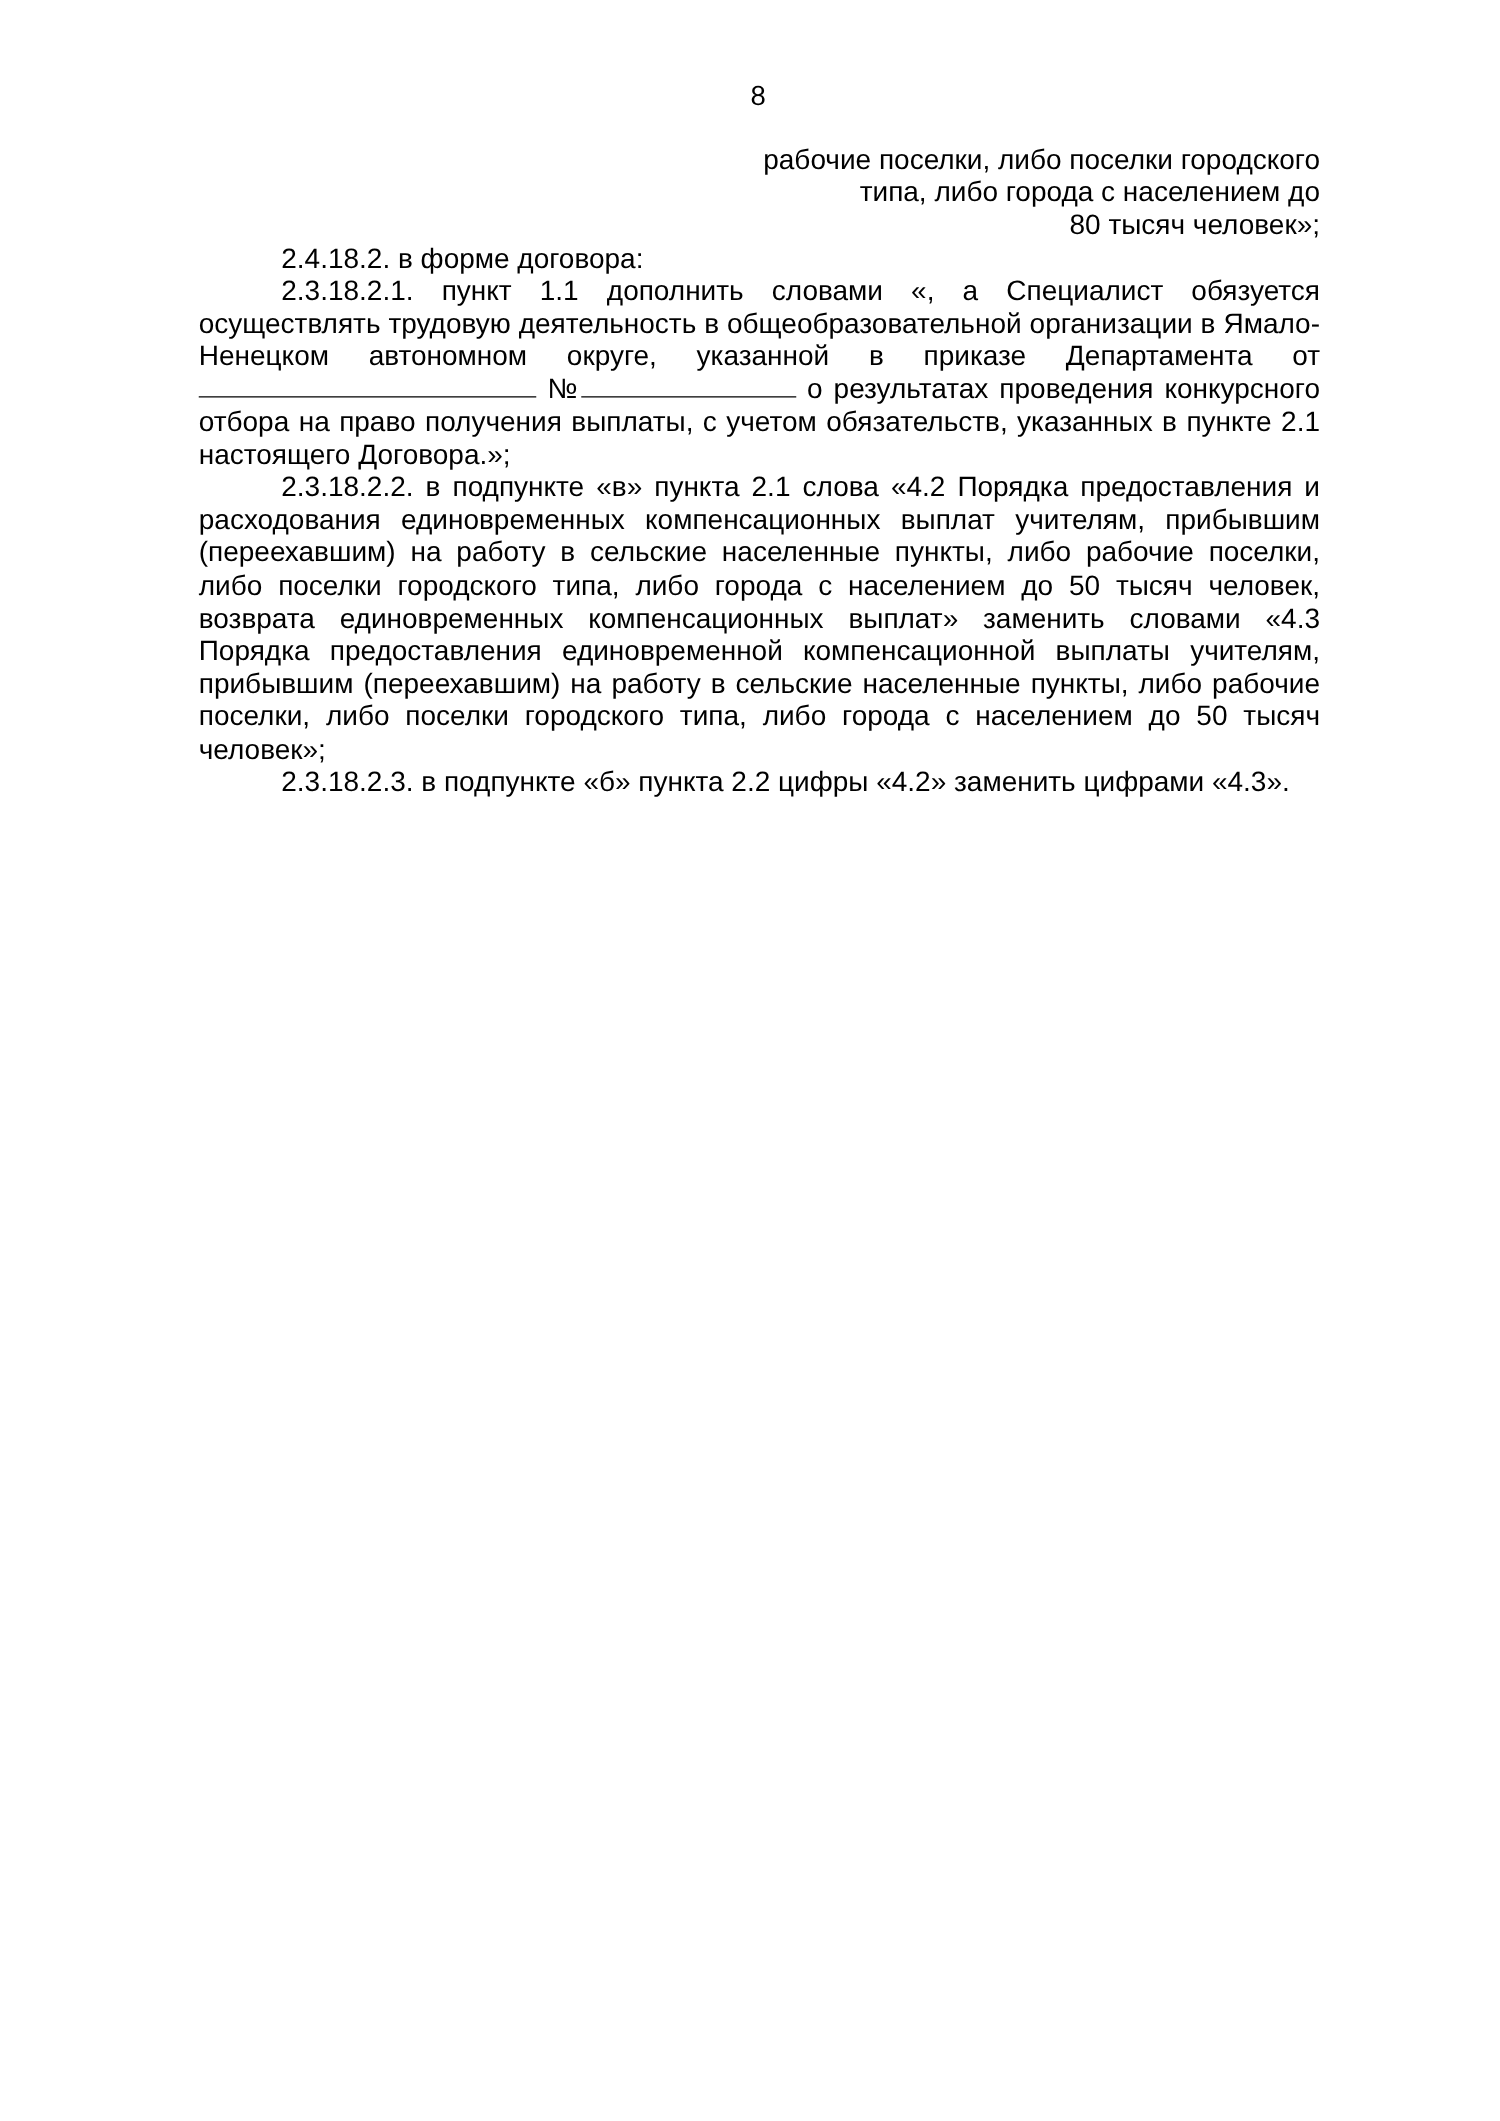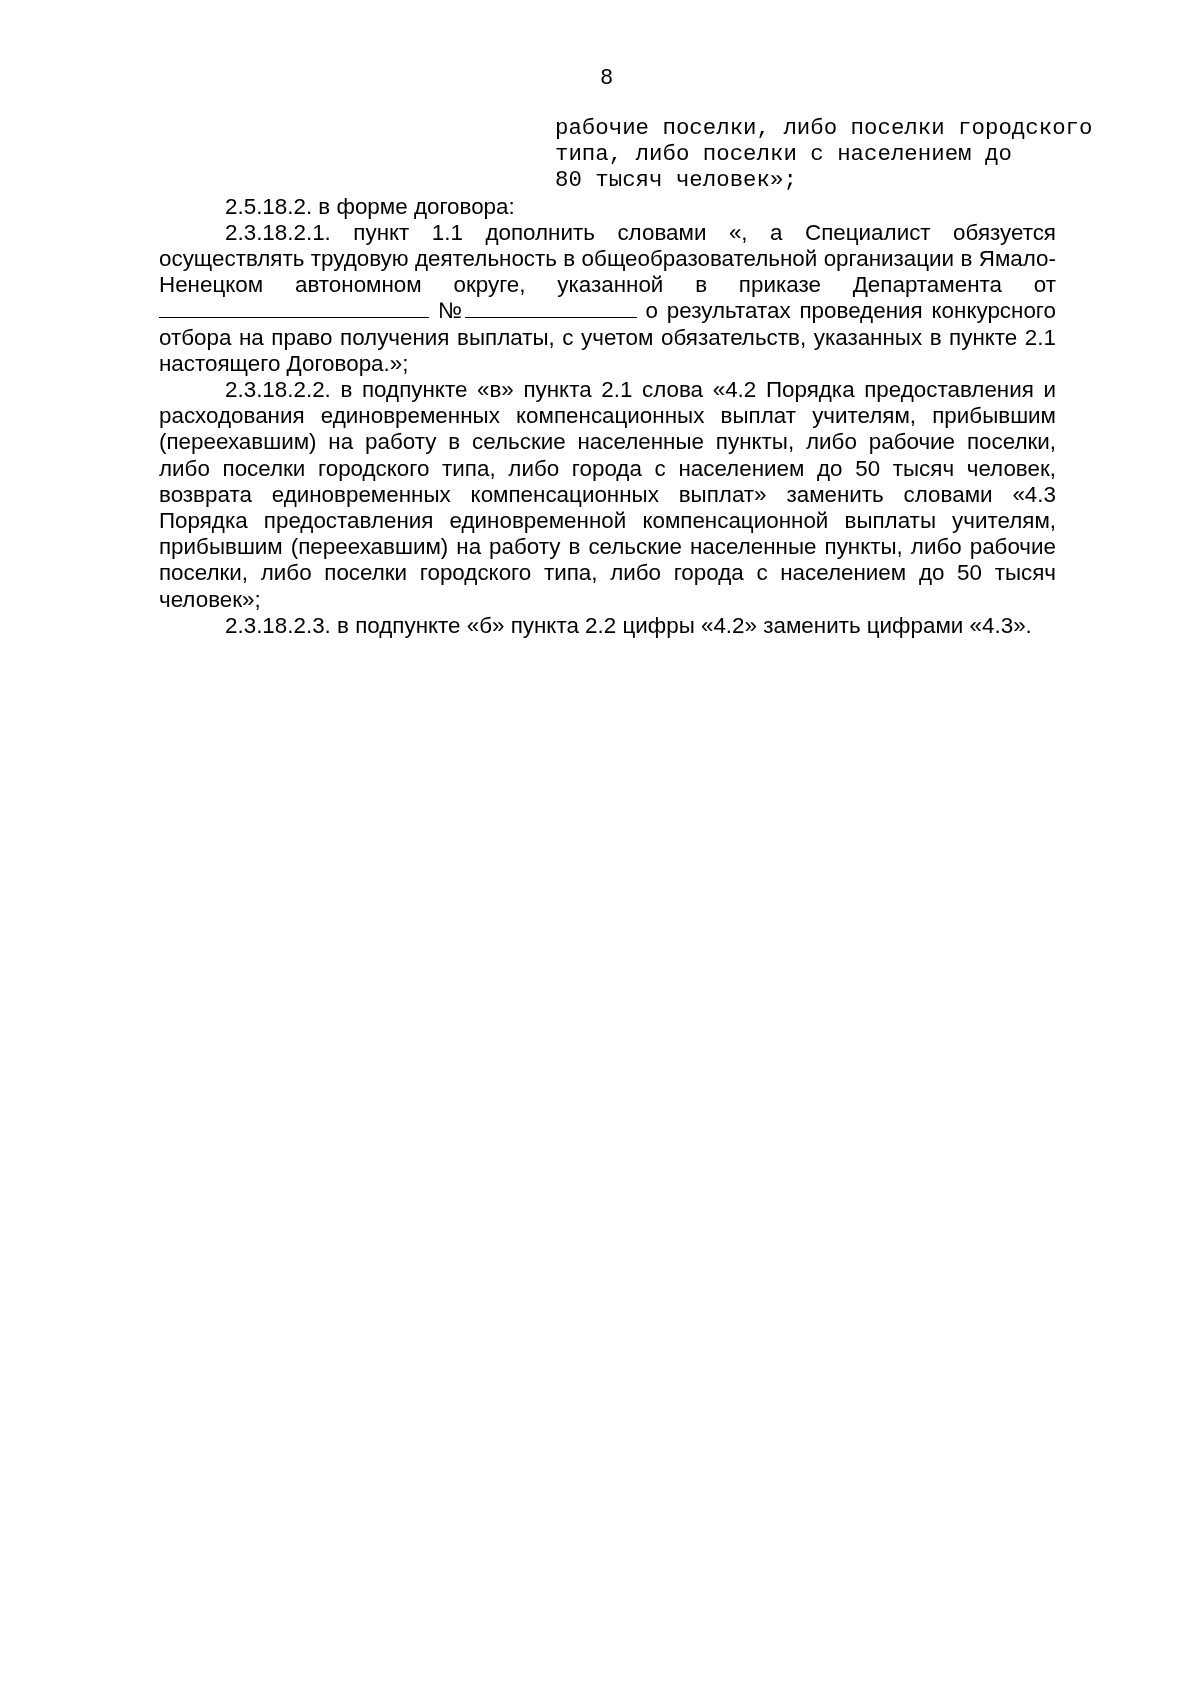--- a/index.html
+++ b/index.html
@@ -27,22 +27,21 @@
   .text-block {
     position: absolute;
     left: 159px;
     width: 897px;
     top: 115px;
     font-size: 22.4px;
     line-height: 26.2px;
   }
   .quote-tail {
     margin-left: 396px;
-    text-align: left;
-    font-family: Liberation Mono, monospace;
+    text-align: right;
   }
   .quote-tail div { white-space: nowrap; }
   p {
     margin: 0;
     text-align: justify;
     text-indent: 66px;
   }
   .blank {
     display: inline-block;
     border-bottom: 1.6px solid #000;
@@ -53,24 +52,24 @@
   .blank-num { width: 172px; }
 </style>
 </head>
 <body>
 
 <div class="page-number">8</div>
 
 <div class="text-block">
   <div class="quote-tail">
     <div>рабочие поселки, либо поселки городского</div>
-    <div>типа, либо поселки с населением до</div>
+    <div>типа, либо города с населением до</div>
     <div>80 тысяч человек»;</div>
   </div>
 
-  <p>2.5.18.2. в форме договора:</p>
+  <p>2.4.18.2. в форме договора:</p>
 
   <p><span>2.3.18.2.1. пункт 1.1 дополнить словами «, а Специалист обязуется осуществлять трудовую деятельность в общеобразовательной организации в Ямало-Ненецком автономном округе, указанной в приказе Департамента от </span><span class="blank blank-date"></span><span> №</span><span class="blank blank-num"></span><span> о результатах проведения конкурсного отбора на право получения выплаты, с учетом обязательств, указанных в пункте 2.1 настоящего Договора.»;</span></p>
 
   <p>2.3.18.2.2. в подпункте «в» пункта 2.1 слова «4.2 Порядка предоставления и расходования единовременных компенсационных выплат учителям, прибывшим (переехавшим) на работу в сельские населенные пункты, либо рабочие поселки, либо поселки городского типа, либо города с населением до 50 тысяч человек, возврата единовременных компенсационных выплат» заменить словами «4.3 Порядка предоставления единовременной компенсационной выплаты учителям, прибывшим (переехавшим) на работу в сельские населенные пункты, либо рабочие поселки, либо поселки городского типа, либо города с населением до 50 тысяч человек»;</p>
 
   <p>2.3.18.2.3. в подпункте «б» пункта 2.2 цифры «4.2» заменить цифрами «4.3».</p>
 </div>
 
 </body></html>

